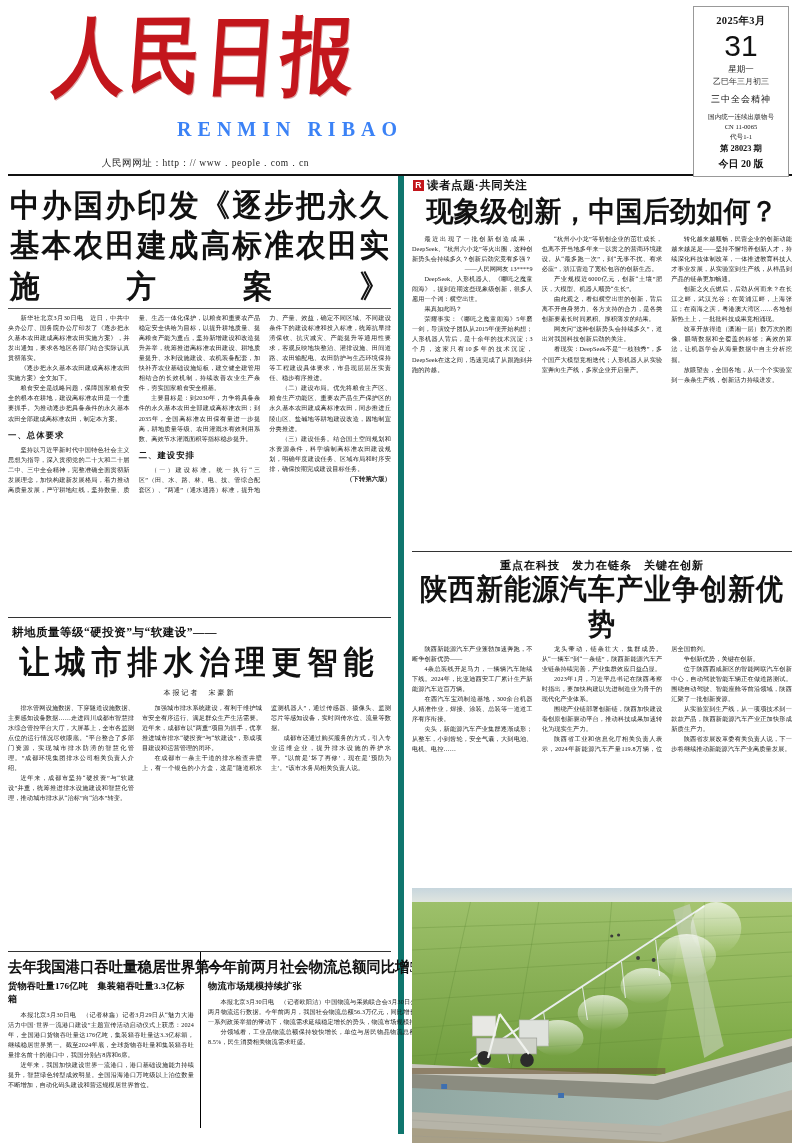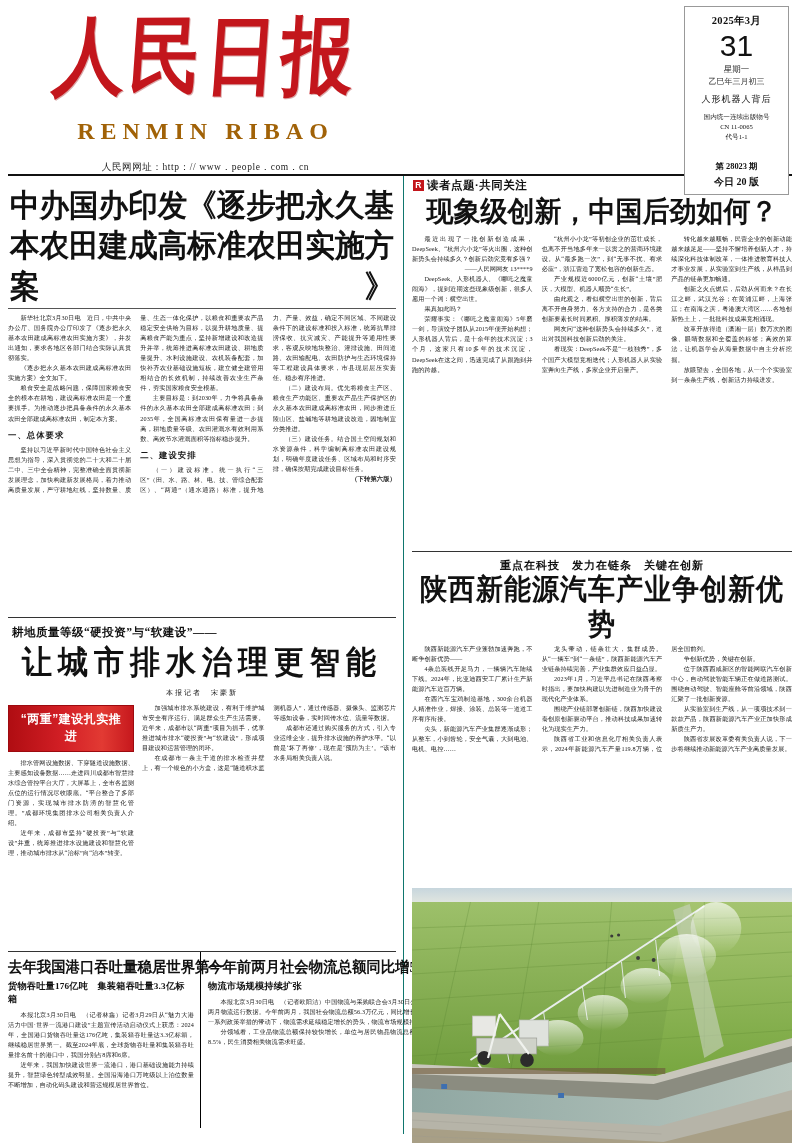--- a/index.html
+++ b/index.html
@@ -22,45 +22,45 @@
     font-size:72px;
     color:#c3161c;
     letter-spacing:4px;
     text-align:center;
     line-height:1.05;
     margin-top:14px;
     transform:skewX(-4deg) scaleY(1.18);
     text-shadow:1px 1px 0 rgba(150,10,10,.35);
   }
   .logo-py{
-    text-align:center;font-size:24px;letter-spacing:6px;color:#a16207;
+    text-align:right;font-size:20px;letter-spacing:6px;color:#3b82f6;
     font-weight:bold;margin-top:22px;font-family:"Liberation Serif",serif;
   }
   .logo-url{
     text-align:center;font-size:9.5px;color:#222;margin-top:16px;letter-spacing:.6px;
   }
   .mast-right{flex:1;display:flex;justify-content:flex-end;align-items:flex-start;padding-right:3px;}
   .datebox{
-    width:105px;border:1.2px solid #999;padding:6px 4px 5px;box-sizing:border-box;
+    width:96px;border:1.2px solid #999;padding:6px 4px 5px;box-sizing:border-box;
     text-align:center;line-height:1.5;background:#fff;
   }
   .datebox .d-ym{font-size:10.5px;font-weight:bold;letter-spacing:.3px;}
   .datebox .d-day{font-size:30px;font-weight:normal;line-height:1.05;margin:1px 0 2px;
     font-family:"Liberation Sans",sans-serif;}
   .datebox .d-week{font-size:8.5px;}
   .datebox .d-lunar{font-size:8px;color:#333;}
   .datebox .d-pub{font-size:9px;margin-top:5px;letter-spacing:1px;}
   .datebox .d-small{font-size:6.6px;margin-top:5px;line-height:1.55;color:#222;}
   .datebox .d-small2{font-size:6.6px;line-height:1.55;}
-  .datebox .d-issue{font-size:8.4px;font-weight:bold;margin-top:19px;}
+  .datebox .d-issue{font-size:8.4px;font-weight:bold;margin-top:1px;}
   .datebox .d-pages{font-size:10px;font-weight:bold;}
 
   
   .main-split{display:flex;height:958px;}
-  .col-left{width:396px;border-right:1px solid #0f766e;padding-right:7px;box-sizing:border-box;}
+  .col-left{width:396px;border-right:6px solid #0f766e;padding-right:7px;box-sizing:border-box;}
   .col-right{flex:1;padding-left:8px;box-sizing:border-box;}
 
   .hr-thick{border-top:2.2px solid #111;margin:2px 0 0;}
   .hr-thin{border-top:1px solid #333;}
   .hr-hair{border-top:.7px solid #555;}
 
   
   .lead-hl{
     font-family:"Liberation Sans","DejaVu Sans",sans-serif;
     font-weight:bold;font-size:29.5px;line-height:1.3;
@@ -162,21 +162,21 @@
       <div class="logo-cn">人民日报</div>
       <div class="logo-py">RENMIN RIBAO</div>
       <div class="logo-url">人民网网址：http：// www．people．com．cn</div>
     </div>
     <div class="mast-right">
       <div class="datebox">
         <div class="d-ym">2025年3月</div>
         <div class="d-day">31</div>
         <div class="d-week">星期一</div>
         <div class="d-lunar">乙巳年三月初三</div>
-        <div class="d-pub">人形机器人背后</div>
+        <div class="d-pub">三中全会精神</div>
         <div class="d-small">国内统一连续出版物号</div>
         <div class="d-small2">CN 11-0065</div>
         <div class="d-small2">代号1-1</div>
         <div class="d-issue">第 28023 期</div>
         <div class="d-pages">今日 20 版</div>
       </div>
     </div>
   </div>
 
   <div class="hr-thick"></div>
@@ -203,23 +203,20 @@
       </div>
 
       <div class="hr-thin" style="margin-top:4px;"></div>
 
       <div class="cd-kicker">耕地质量等级“硬投资”与“软建设”——</div>
       <div class="cd-hl">让城市排水治理更智能</div>
       <div class="byline">本报记者　宋豪新</div>
 
       <div style="display:flex;gap:8px;height:245px;">
         <div style="width:126px;">
-          <div style="text-align:center;margin:2px 0 6px;">
-            <span class="badge-red">“两重”建设扎实推进</span>
-          </div>
           <div class="bodytext" style="height:196px;overflow:hidden;">
             <p>排水管网设施数据、下穿隧道设施数据、主要感知设备数据……走进四川成都市智慧排水综合管控平台大厅，大屏幕上，全市各监测点位的运行情况尽收眼底。“平台整合了多部门资源，实现城市排水防涝的智慧化管理。”成都环境集团排水公司相关负责人介绍。</p>
             <p>近年来，成都市坚持“硬投资”与“软建设”并重，统筹推进排水设施建设和智慧化管理，推动城市排水从“治标”向“治本”转变。</p>
           </div>
         </div>
         <div style="flex:1;">
           <div class="cols2 bodytext" style="height:240px;overflow:hidden;">
             <p>加强城市排水系统建设，有利于维护城市安全有序运行、满足群众生产生活需要。近年来，成都市以“两重”项目为抓手，优享推进城市排水“硬投资”与“软建设”，形成项目建设和运营管理的闭环。</p>
             <p>在成都市一条主干道的排水检查井壁上，有一个银色的小方盒，这是“隧道积水监测机器人”，通过传感器、摄像头、监测芯片等感知设备，实时回传水位、流量等数据。</p>
             <p>成都市还通过购买服务的方式，引入专业运维企业，提升排水设施的养护水平。“以前是‘坏了再修’，现在是‘预防为主’。”该市水务局相关负责人说。</p>

